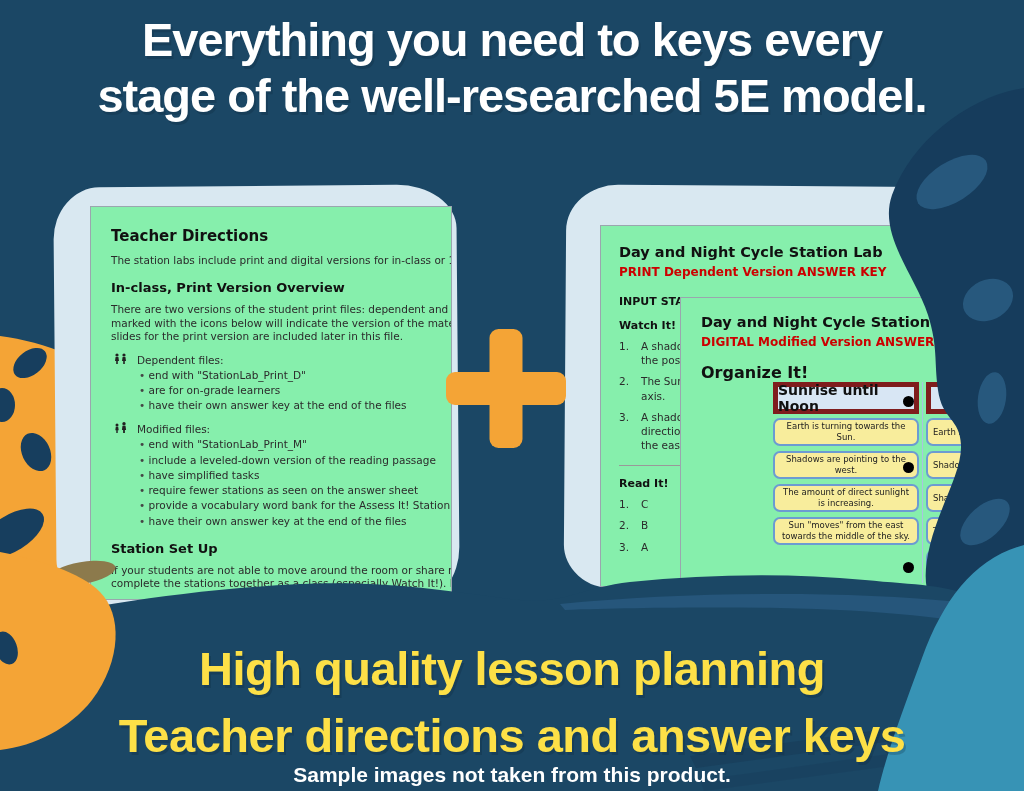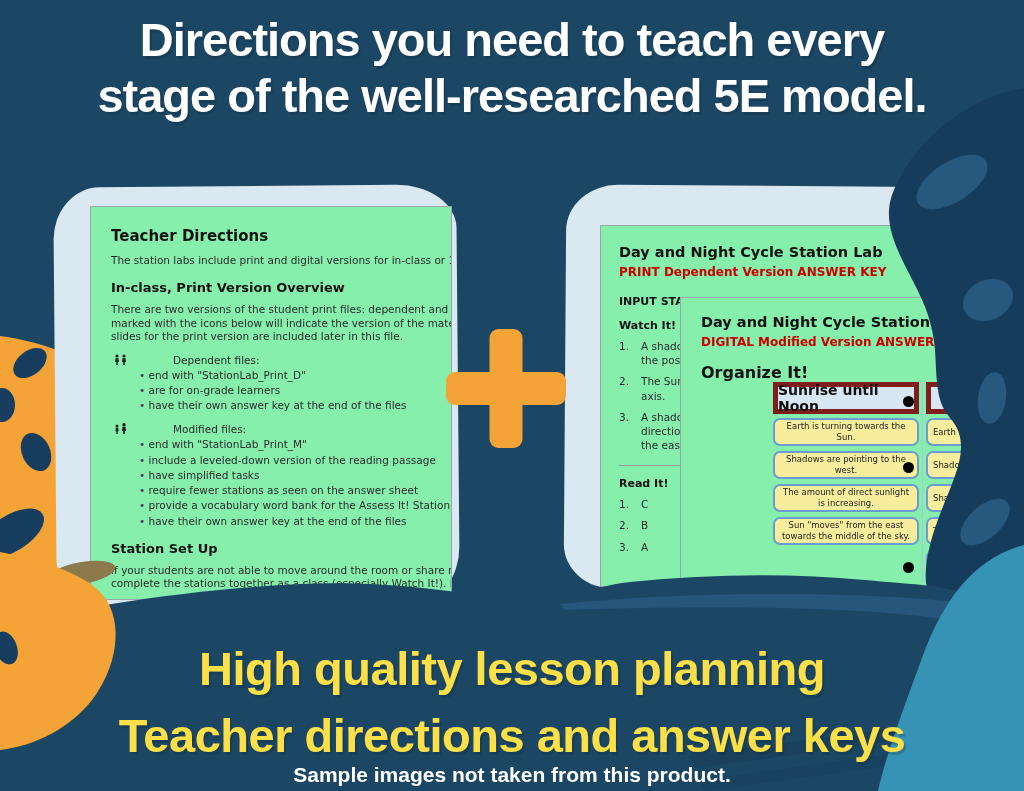--- a/index.html
+++ b/index.html
@@ -30,21 +30,21 @@
   .doc-left{left:90px;top:206px;width:362px;height:394px;padding:20px 20px 0 20px;box-sizing:border-box;}
   .doc-back{left:600px;top:225px;width:424px;height:362px;padding:18px 18px 0 18px;box-sizing:border-box;}
   .doc-front{left:680px;top:297px;width:344px;height:290px;padding:16px 18px 0 20px;box-sizing:border-box;z-index:12;}
 
   .doc h1{font-size:15px;margin:0 0 9px 0;color:#111;font-weight:700;}
   .doc h2{font-size:13px;margin:12px 0 8px 0;color:#111;font-weight:700;}
   .doc p{font-size:10.5px;margin:0 0 10px 0;line-height:1.32;}
   .nowrap{white-space:nowrap;}
   .pline{font-size:10.5px;line-height:1.3;white-space:nowrap;}
 
-  .filetype{display:flex;align-items:flex-end;margin:9px 0 2px 0;gap:36px;}
+  .filetype{display:flex;align-items:flex-start;margin:9px 0 2px 0;}
   .filetype .ficon{width:16px;margin:0 8px 0 2px;flex:0 0 auto;}
   .filetype .flabel{font-size:10.5px;padding-top:1px;}
   .bullets{margin:2px 0 0 28px;}
   .bullet{font-size:10.5px;line-height:1.45;white-space:nowrap;}
   .bullet::before{content:"•  ";color:#444;}
 
   .rubric{font-size:11px;font-weight:700;color:#111;margin:11px 0 7px 0;}
   .redsub{font-size:12px;font-weight:700;color:#CC0000;margin:5px 0 0 0;}
   .numitem{display:flex;font-size:10.5px;line-height:1.35;margin:0 0 7px 0;}
   .numitem .n{width:22px;flex:0 0 auto;}
@@ -76,21 +76,21 @@
     <path d="M 0,336 C 45,342 95,360 120,392 C 146,426 155,468 158,516 C 160,552 150,572 120,578 C 85,584 40,572 0,562 Z" fill="#F4A436"></path>
     <g fill="#173E5E">
       <ellipse cx="30" cy="363" rx="19" ry="12" transform="rotate(-38 30 363)"></ellipse>
       <ellipse cx="2" cy="405" rx="13" ry="17"></ellipse>
       <ellipse cx="36" cy="452" rx="14" ry="20" transform="rotate(-25 36 452)"></ellipse>
       <ellipse cx="12" cy="533" rx="36" ry="18" transform="rotate(-32 12 533)"></ellipse>
     </g>
   </svg>
 
   <div class="abs headline">
-    <div>Directions you need to teach every</div>
+    <div>Everything you need to keys every</div>
     <div>stage of the well-researched 5E model.</div>
   </div>
 
   <div class="abs card-frame frame-left"></div>
   <div class="abs doc doc-left">
     <h1>Teacher Directions</h1>
     <p class="nowrap">The station labs include print and digital versions for in-class or 1:1 use.</p>
     <h2>In-class, Print Version Overview</h2>
     <div class="pline">There are two versions of the student print files: dependent and modified. Files</div>
     <div class="pline">marked with the icons below will indicate the version of the materials. Teacher</div>

